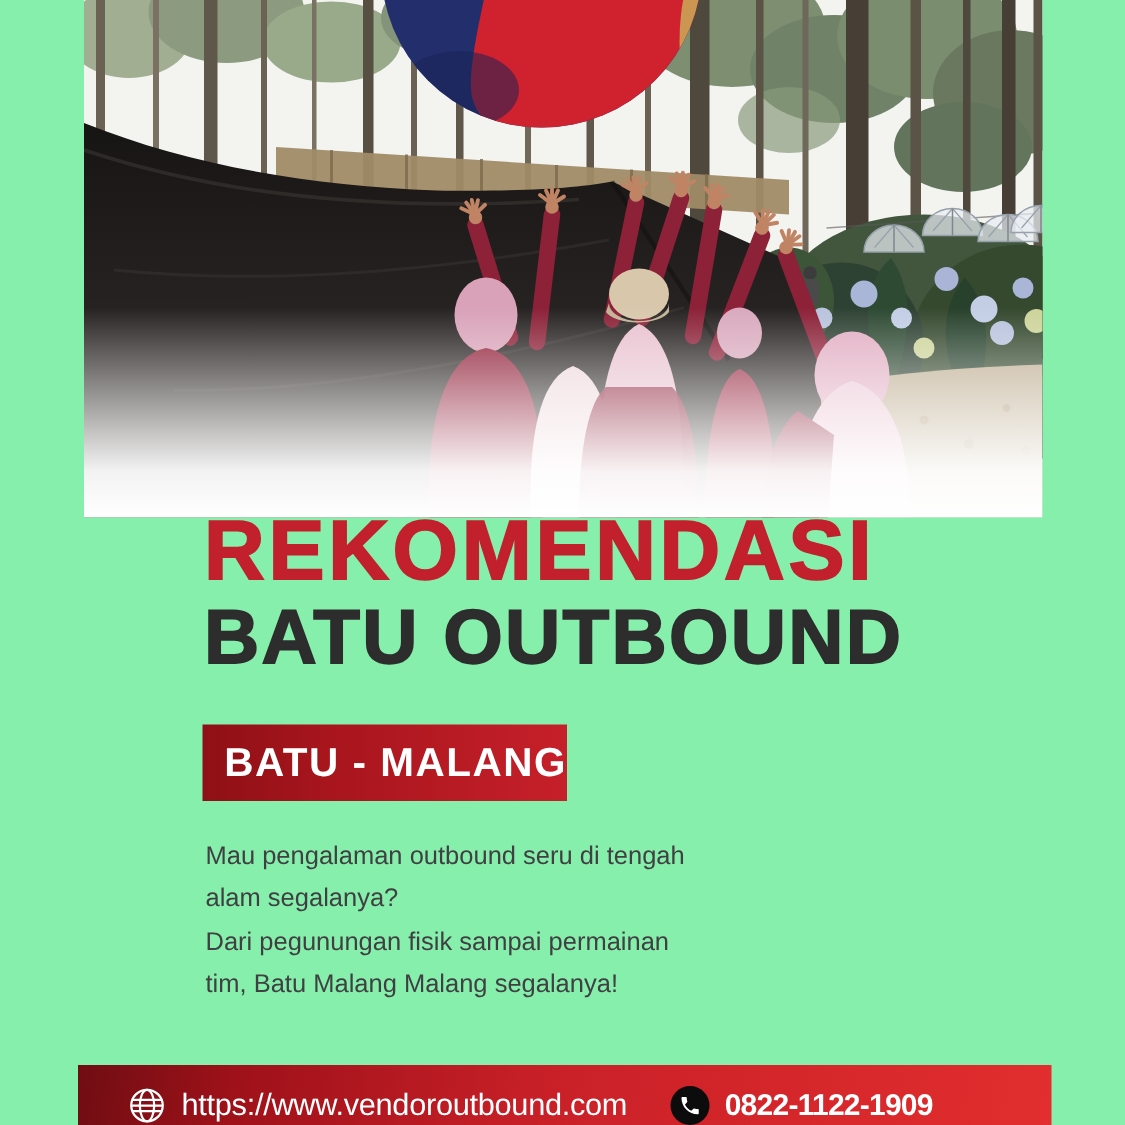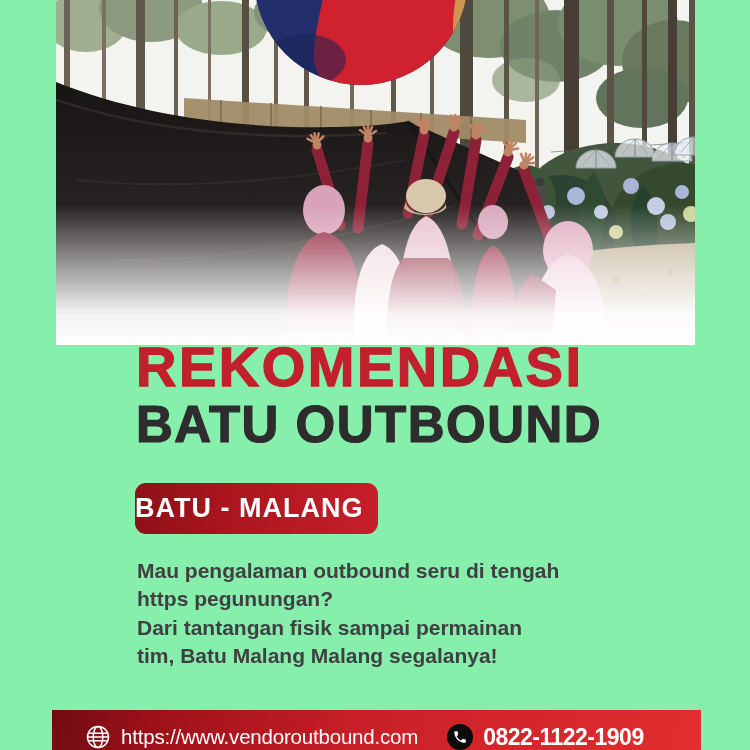--- a/index.html
+++ b/index.html
@@ -18,44 +18,44 @@
   }
   .headline2{
     position:absolute;left:136px;top:398px;margin:0;
     font-size:51px;line-height:54px;font-weight:800;letter-spacing:1.5px;
     color:#2e2d2e;-webkit-text-stroke:1.2px #2e2d2e;white-space:nowrap;
   }
   
   .badge{
     position:absolute;left:135px;top:483px;width:243px;height:51px;
     background:linear-gradient(90deg,#8e1016 0%,#a8151d 35%,#c6202a 100%);
-    display:flex;align-items:center;justify-content:flex-start;border-radius:11px;
+    display:flex;align-items:center;justify-content:flex-end;
   }
   .badge span{
     color:#ffffff;font-size:27px;font-weight:700;letter-spacing:1px;white-space:nowrap;
   }
   
   .body-copy{
     position:absolute;left:137px;top:557px;width:450px;
-    color:#404043;font-size:21px;line-height:28.4px;font-weight:700;
+    color:#404043;font-size:17px;line-height:28.4px;font-weight:400;
   }
   
   .footer{
     position:absolute;left:52px;top:696px;width:649px;height:54px;
     background:linear-gradient(100deg,#6f0d13 0%,#9e1119 16%,#c92028 48%,#e22e2e 100%);
     display:flex;align-items:center;margin-top:14px;
   }
   .footer .globe{margin-left:33px;flex:0 0 auto;}
   .footer .site{
     margin-left:10px;color:#ffffff;font-size:20.5px;font-weight:500;
     letter-spacing:-0.2px;white-space:nowrap;
   }
   .footer .phone-badge{margin-left:28px;flex:0 0 auto;}
   .footer .phone-num{
-    margin-left:9px;color:#ffffff;font-size:23px;font-weight:700;
+    margin-left:9px;color:#ffffff;font-size:20px;font-weight:700;
     letter-spacing:-0.5px;white-space:nowrap;
   }
 </style>
 </head>
 <body>
 
 <div class="poster">
 
   <div class="photo" role="img" aria-label="Group of women in maroon shirts and pink hijabs in a pine forest reaching up to catch a giant navy-and-red ball, black tarp on the left, green shrubs, hydrangeas and hanging umbrellas on the right">
     <svg viewBox="0 0 639 345" preserveAspectRatio="none" aria-hidden="true">
@@ -237,22 +237,22 @@
 
   <h1 class="headline1">REKOMENDASI</h1>
   <h2 class="headline2">BATU OUTBOUND</h2>
 
   <div class="badge">
     <span>BATU - MALANG</span>
   </div>
 
   <div class="body-copy">
     <div>Mau pengalaman outbound seru di tengah</div>
-    <div>https pegunungan?</div>
-    <div>Dari tantangan fisik sampai permainan</div>
+    <div>alam segalanya?</div>
+    <div>Dari pegunungan fisik sampai permainan</div>
     <div>tim, Batu Malang Malang segalanya!</div>
   </div>
 
   <div class="footer">
     <svg class="globe" width="26" height="26" viewBox="0 0 26 26">
       <g fill="none" stroke="#ffffff" stroke-width="1.5">
         <circle cx="13" cy="13" r="10.5"></circle>
         <ellipse cx="13" cy="13" rx="4.8" ry="10.5"></ellipse>
         <line x1="3.2" y1="9.2" x2="22.8" y2="9.2"></line>
         <line x1="2.5" y1="13" x2="23.5" y2="13"></line>

